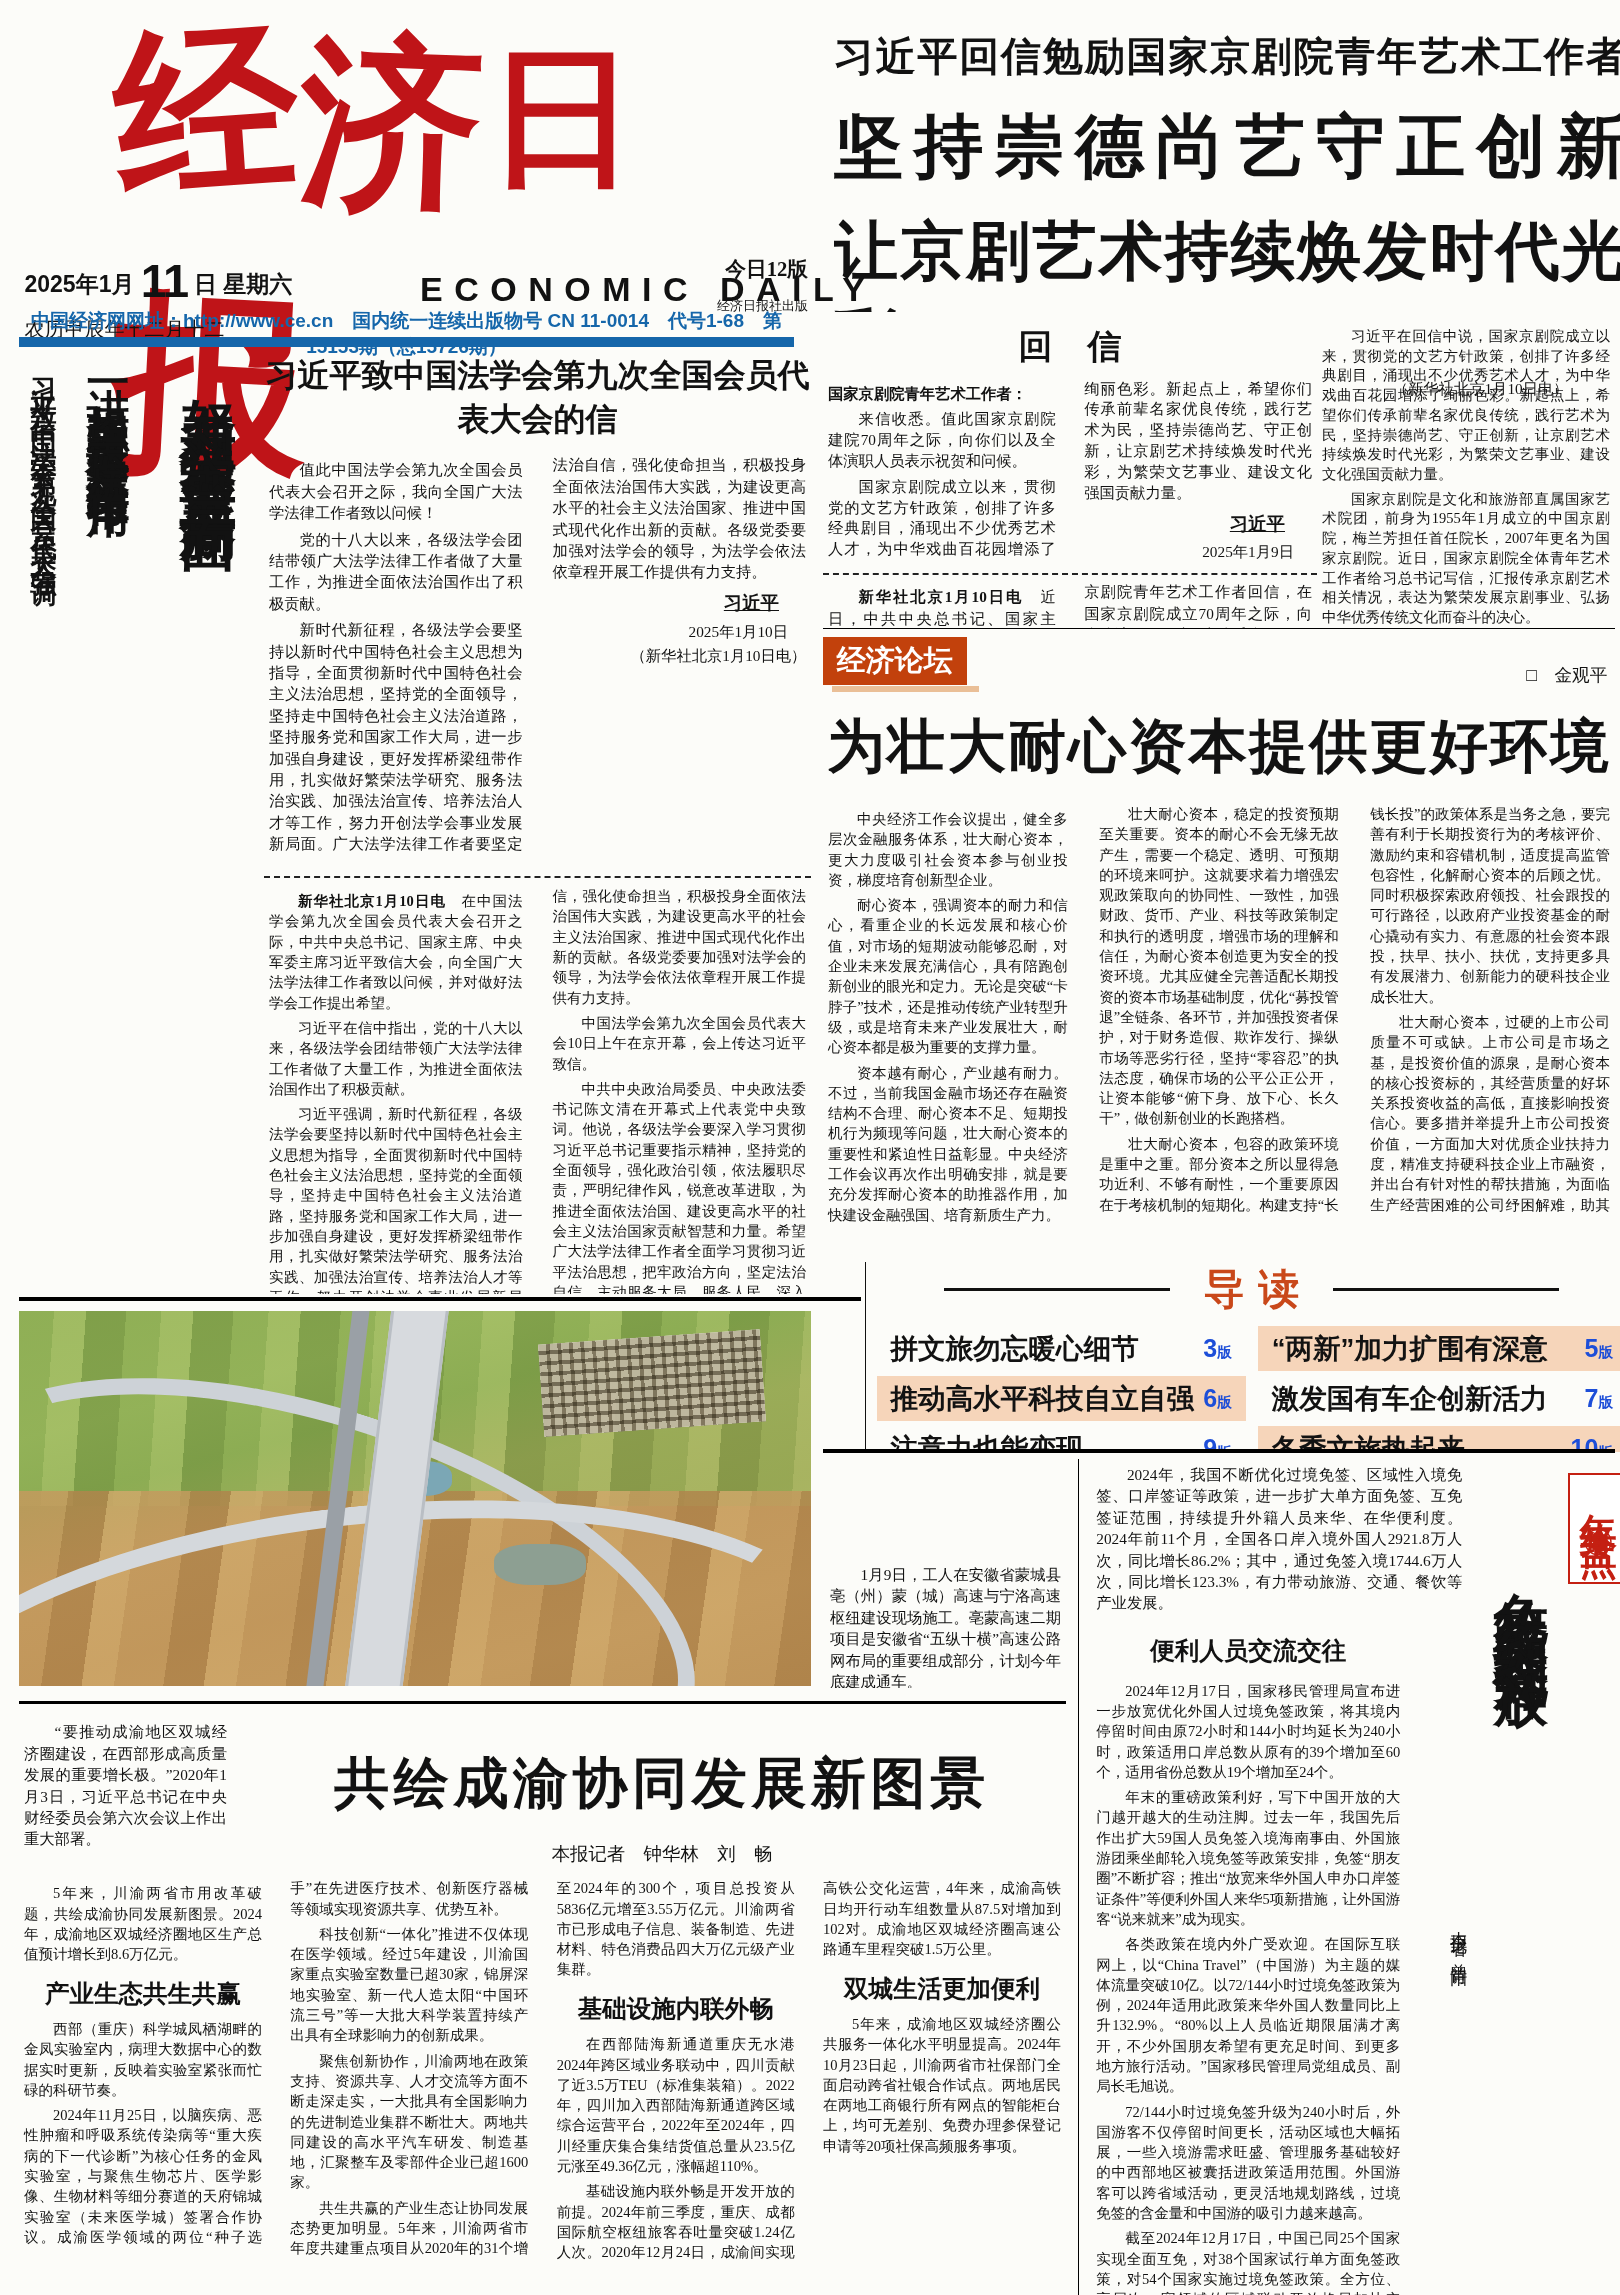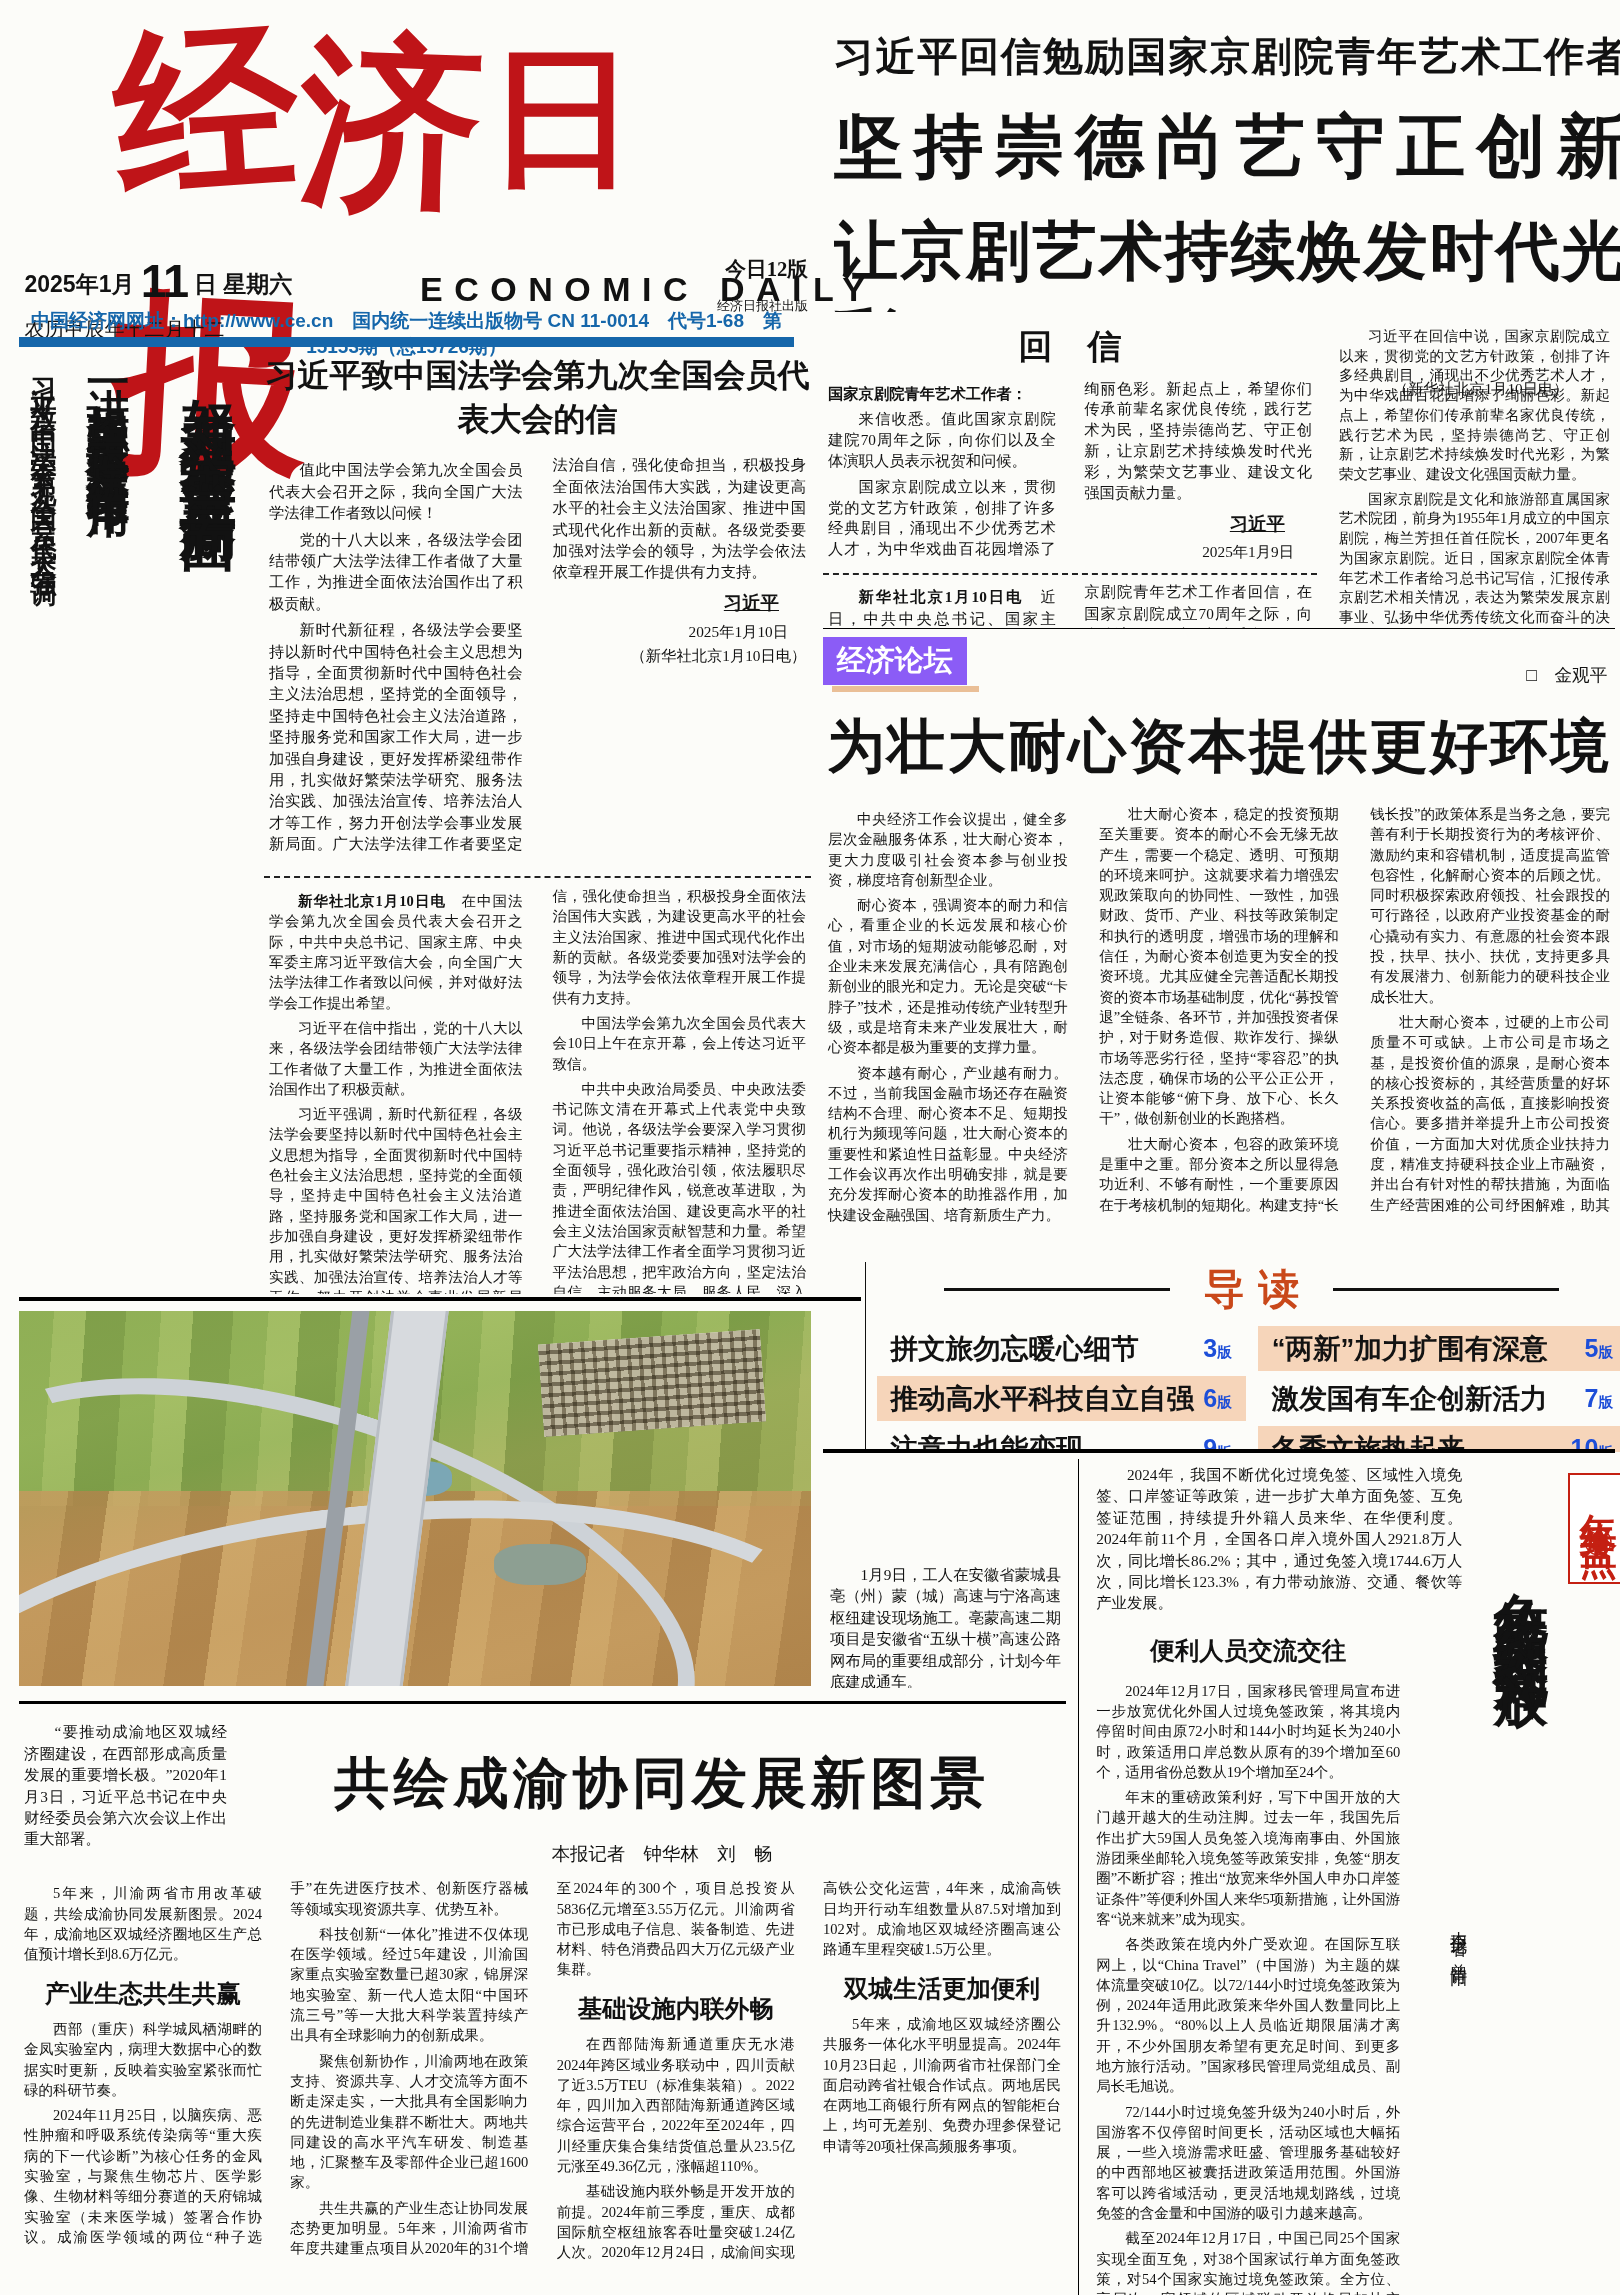--- a/index.html
+++ b/index.html
@@ -32,35 +32,35 @@
   .infobar-rule{position:absolute;left:19px;top:337px;width:775px;height:10px;background:#1566aa;}
   
   .topright{left:823px;top:29px;width:792px;height:283px;margin-left:11px;}
   .kicker{font-family:"Liberation Sans","DejaVu Sans",sans-serif;font-weight:bold;font-size:40px;
           text-align:justify;text-align-last:justify;width:100%;}
   .bigh1{font-family:"Liberation Sans","DejaVu Sans",sans-serif;font-weight:900;font-size:69px;
          text-align:justify;text-align-last:justify;width:100%;margin-top:17px;}
   .bigh2{font-family:"Liberation Sans","DejaVu Sans",sans-serif;font-weight:900;font-size:64px;
          text-align:justify;text-align-last:justify;width:100%;margin-top:15.3px;}
   
-  .hx{left:823px;top:322px;width:792px;height:306px;border-bottom:1.5px solid #000;display:flex;gap:17px;}
+  .hx{left:823px;top:322px;width:792px;height:306px;border-bottom:1.5px solid #000;display:flex;}
   .hx-main{width:494px;}
   .hx-title{font-size:34px;font-weight:bold;text-align:center;letter-spacing:35px;margin:1.5px 0 9.2px;text-indent:35px;}
   .hx-cols{height:187px;column-count:2;column-gap:18.4px;column-fill:auto;font-size:15.3px;}
   .hx-cols .para,.hx-side .para{line-height:1.36;}
   .salutation{font-weight:bold;text-align:justify;line-height:1.36;}
   .sig-name{text-align:right;font-weight:bold;font-size:18.4px;margin:7.7px 32px 0 0;text-decoration:underline;}
   .sig-date{text-align:right;font-size:15.3px;margin:6.1px 23px 0 0;}
   .sig-src{text-align:right;font-size:15.3px;margin:3.1px 4.6px 0 0;}
   .hx-dash{border-top:2.3px dashed #222;margin:7.7px 0 6.1px;}
   .hx-report{height:74px;column-count:2;column-gap:18.4px;column-fill:auto;font-size:15.3px;}
   .hx-side{flex:1;font-size:14.5px;}
   
   .forum{left:823px;top:637px;width:792px;height:619px;}
-  .forum-label{display:inline-block;position:relative;background:#8b5cf6;color:#fff;
+  .forum-label{display:inline-block;position:relative;background:#c2410c;color:#fff;
                font-family:"Liberation Sans","DejaVu Sans",sans-serif;font-weight:bold;
                font-size:29px;padding:3.8px 13.8px;}
   .forum-label::after{content:"";position:absolute;left:9.2px;right:-12.3px;bottom:-7.7px;height:6.1px;background:#eabf97;}
   .forum-byline{position:absolute;right:7.7px;top:26px;font-size:17.6px;}
   .forum-headline{font-family:"Liberation Sans","DejaVu Sans",sans-serif;font-weight:900;font-size:58px;
                   text-align:center;letter-spacing:2.3px;margin:23px 0 18.4px;}
   .forum-body{height:429px;column-count:3;column-gap:21.4px;column-fill:auto;font-size:14.5px;}
   
   .daodu{left:865px;top:1262px;width:750px;height:190px;border-left:0.8px solid #111;padding-left:10.7px;}
   .dd-titlebar{display:flex;align-items:center;justify-content:center;gap:20px;}

